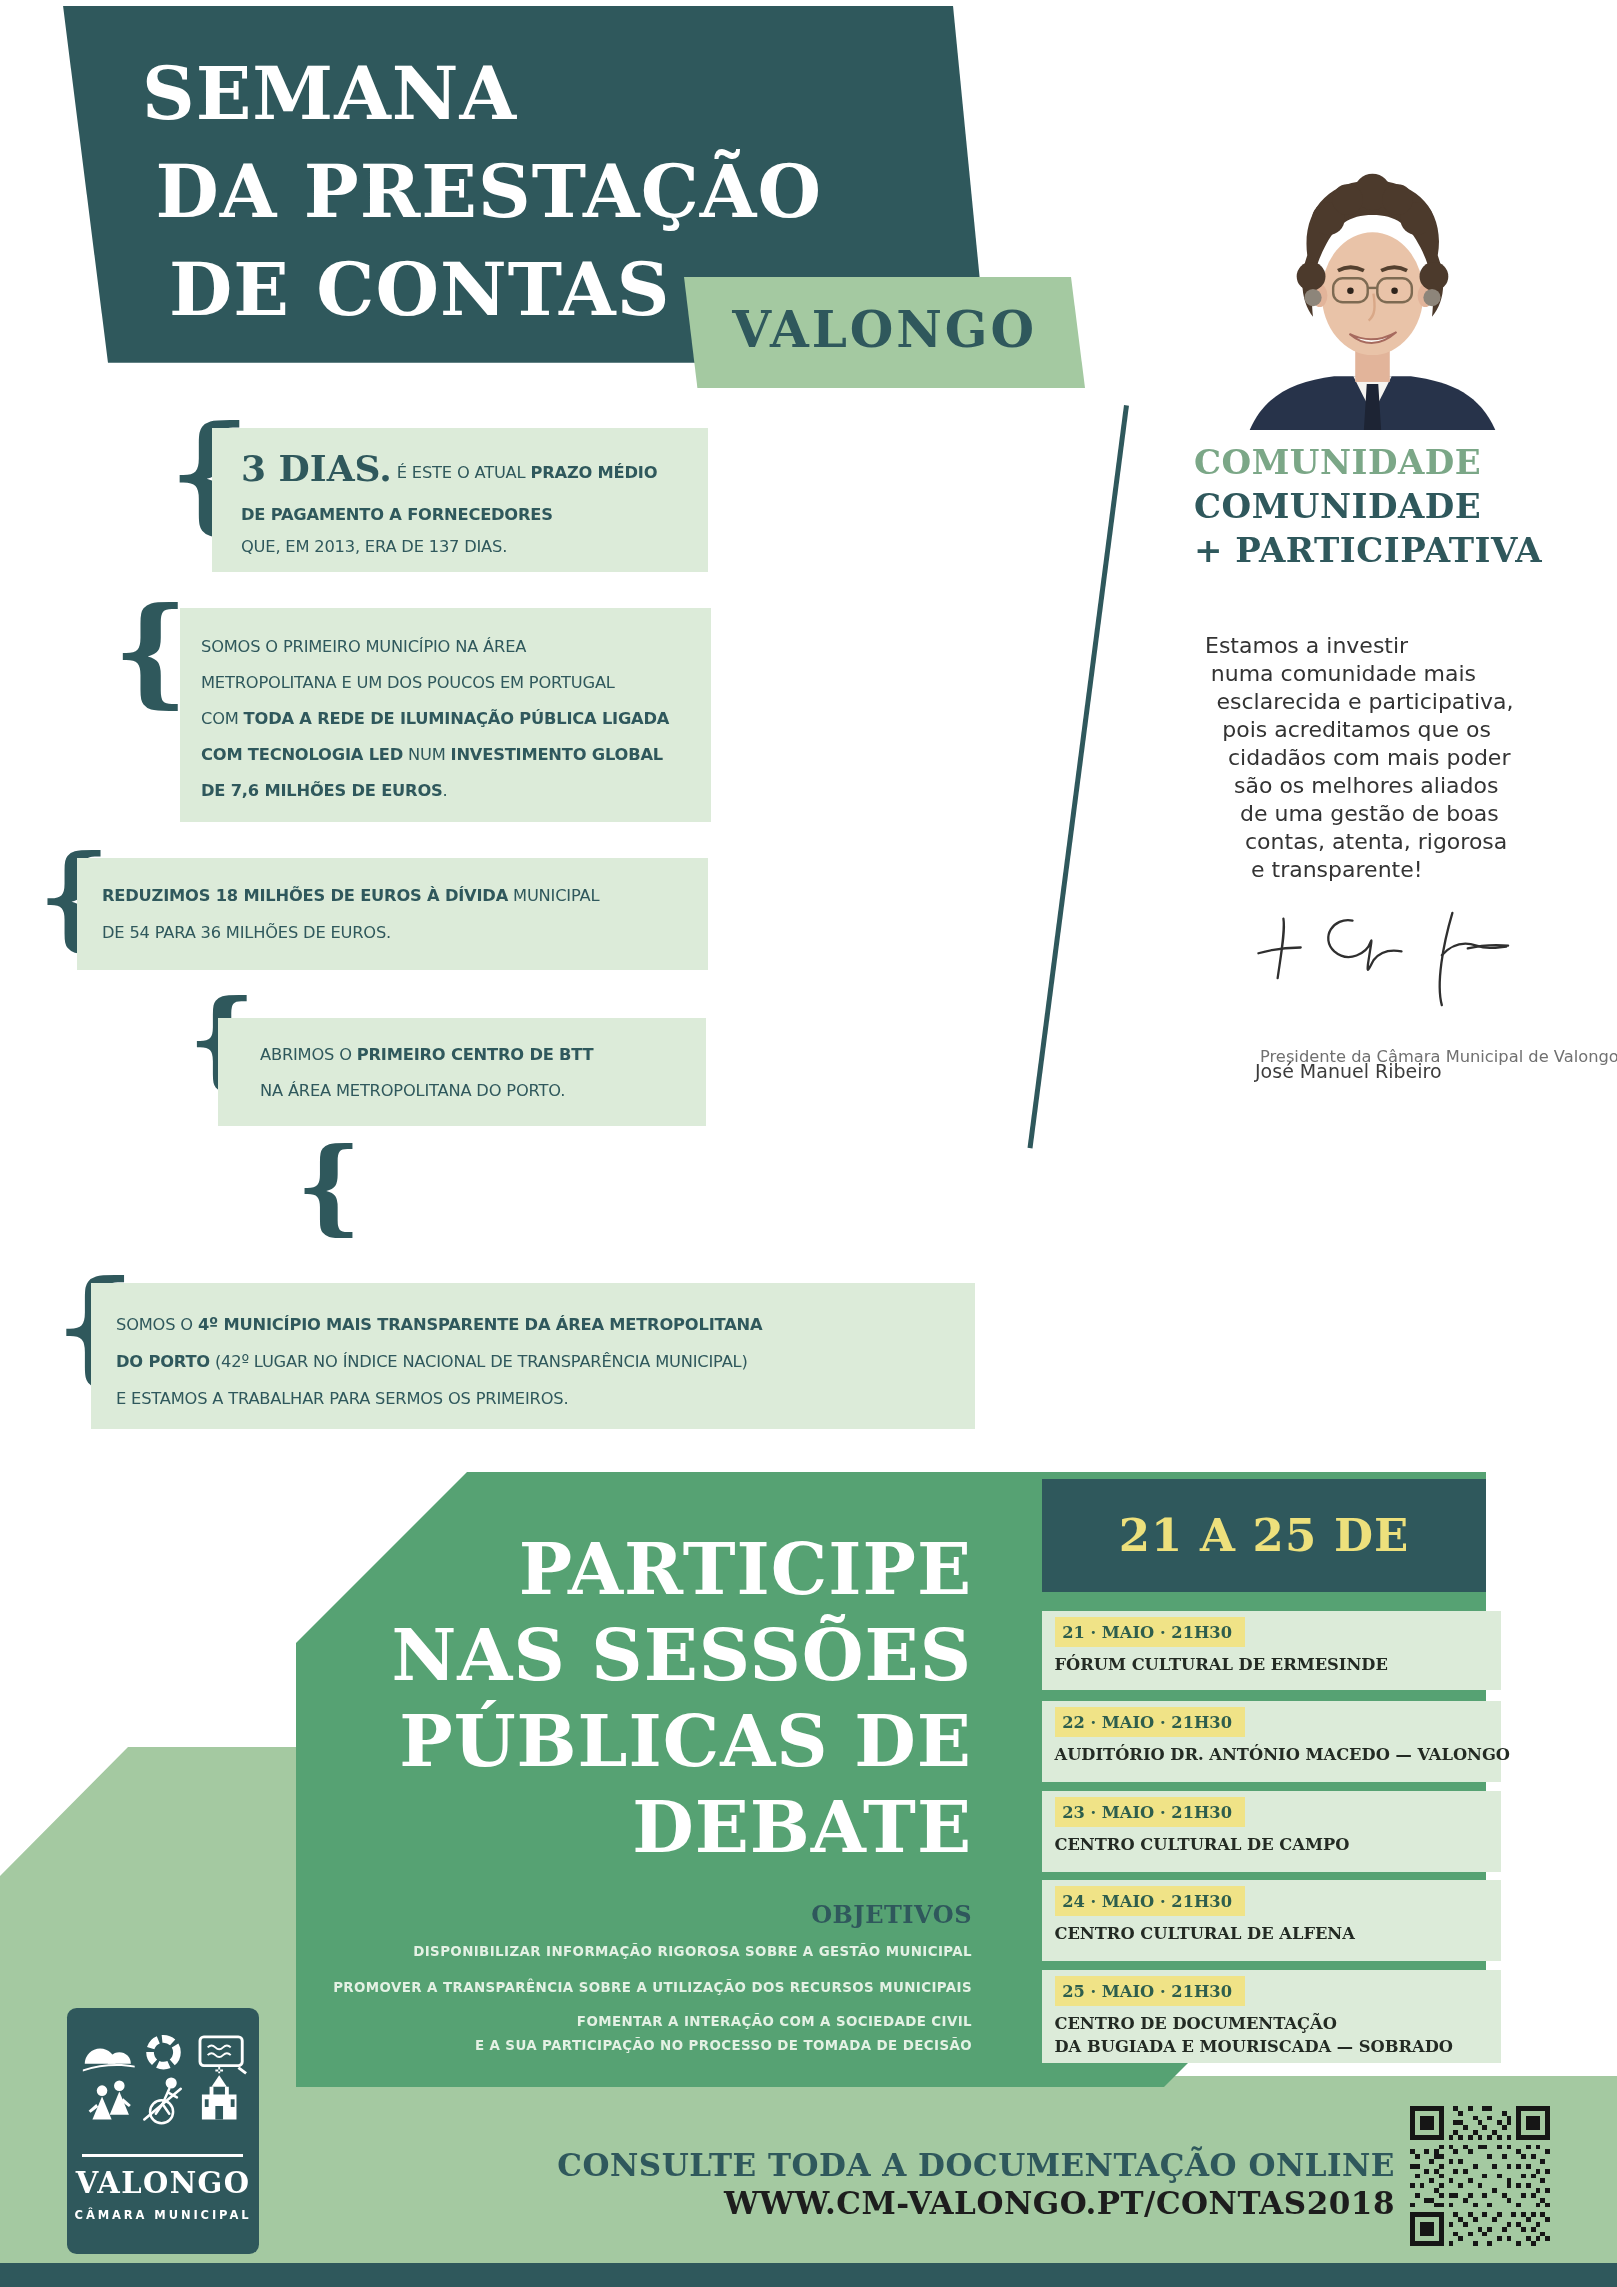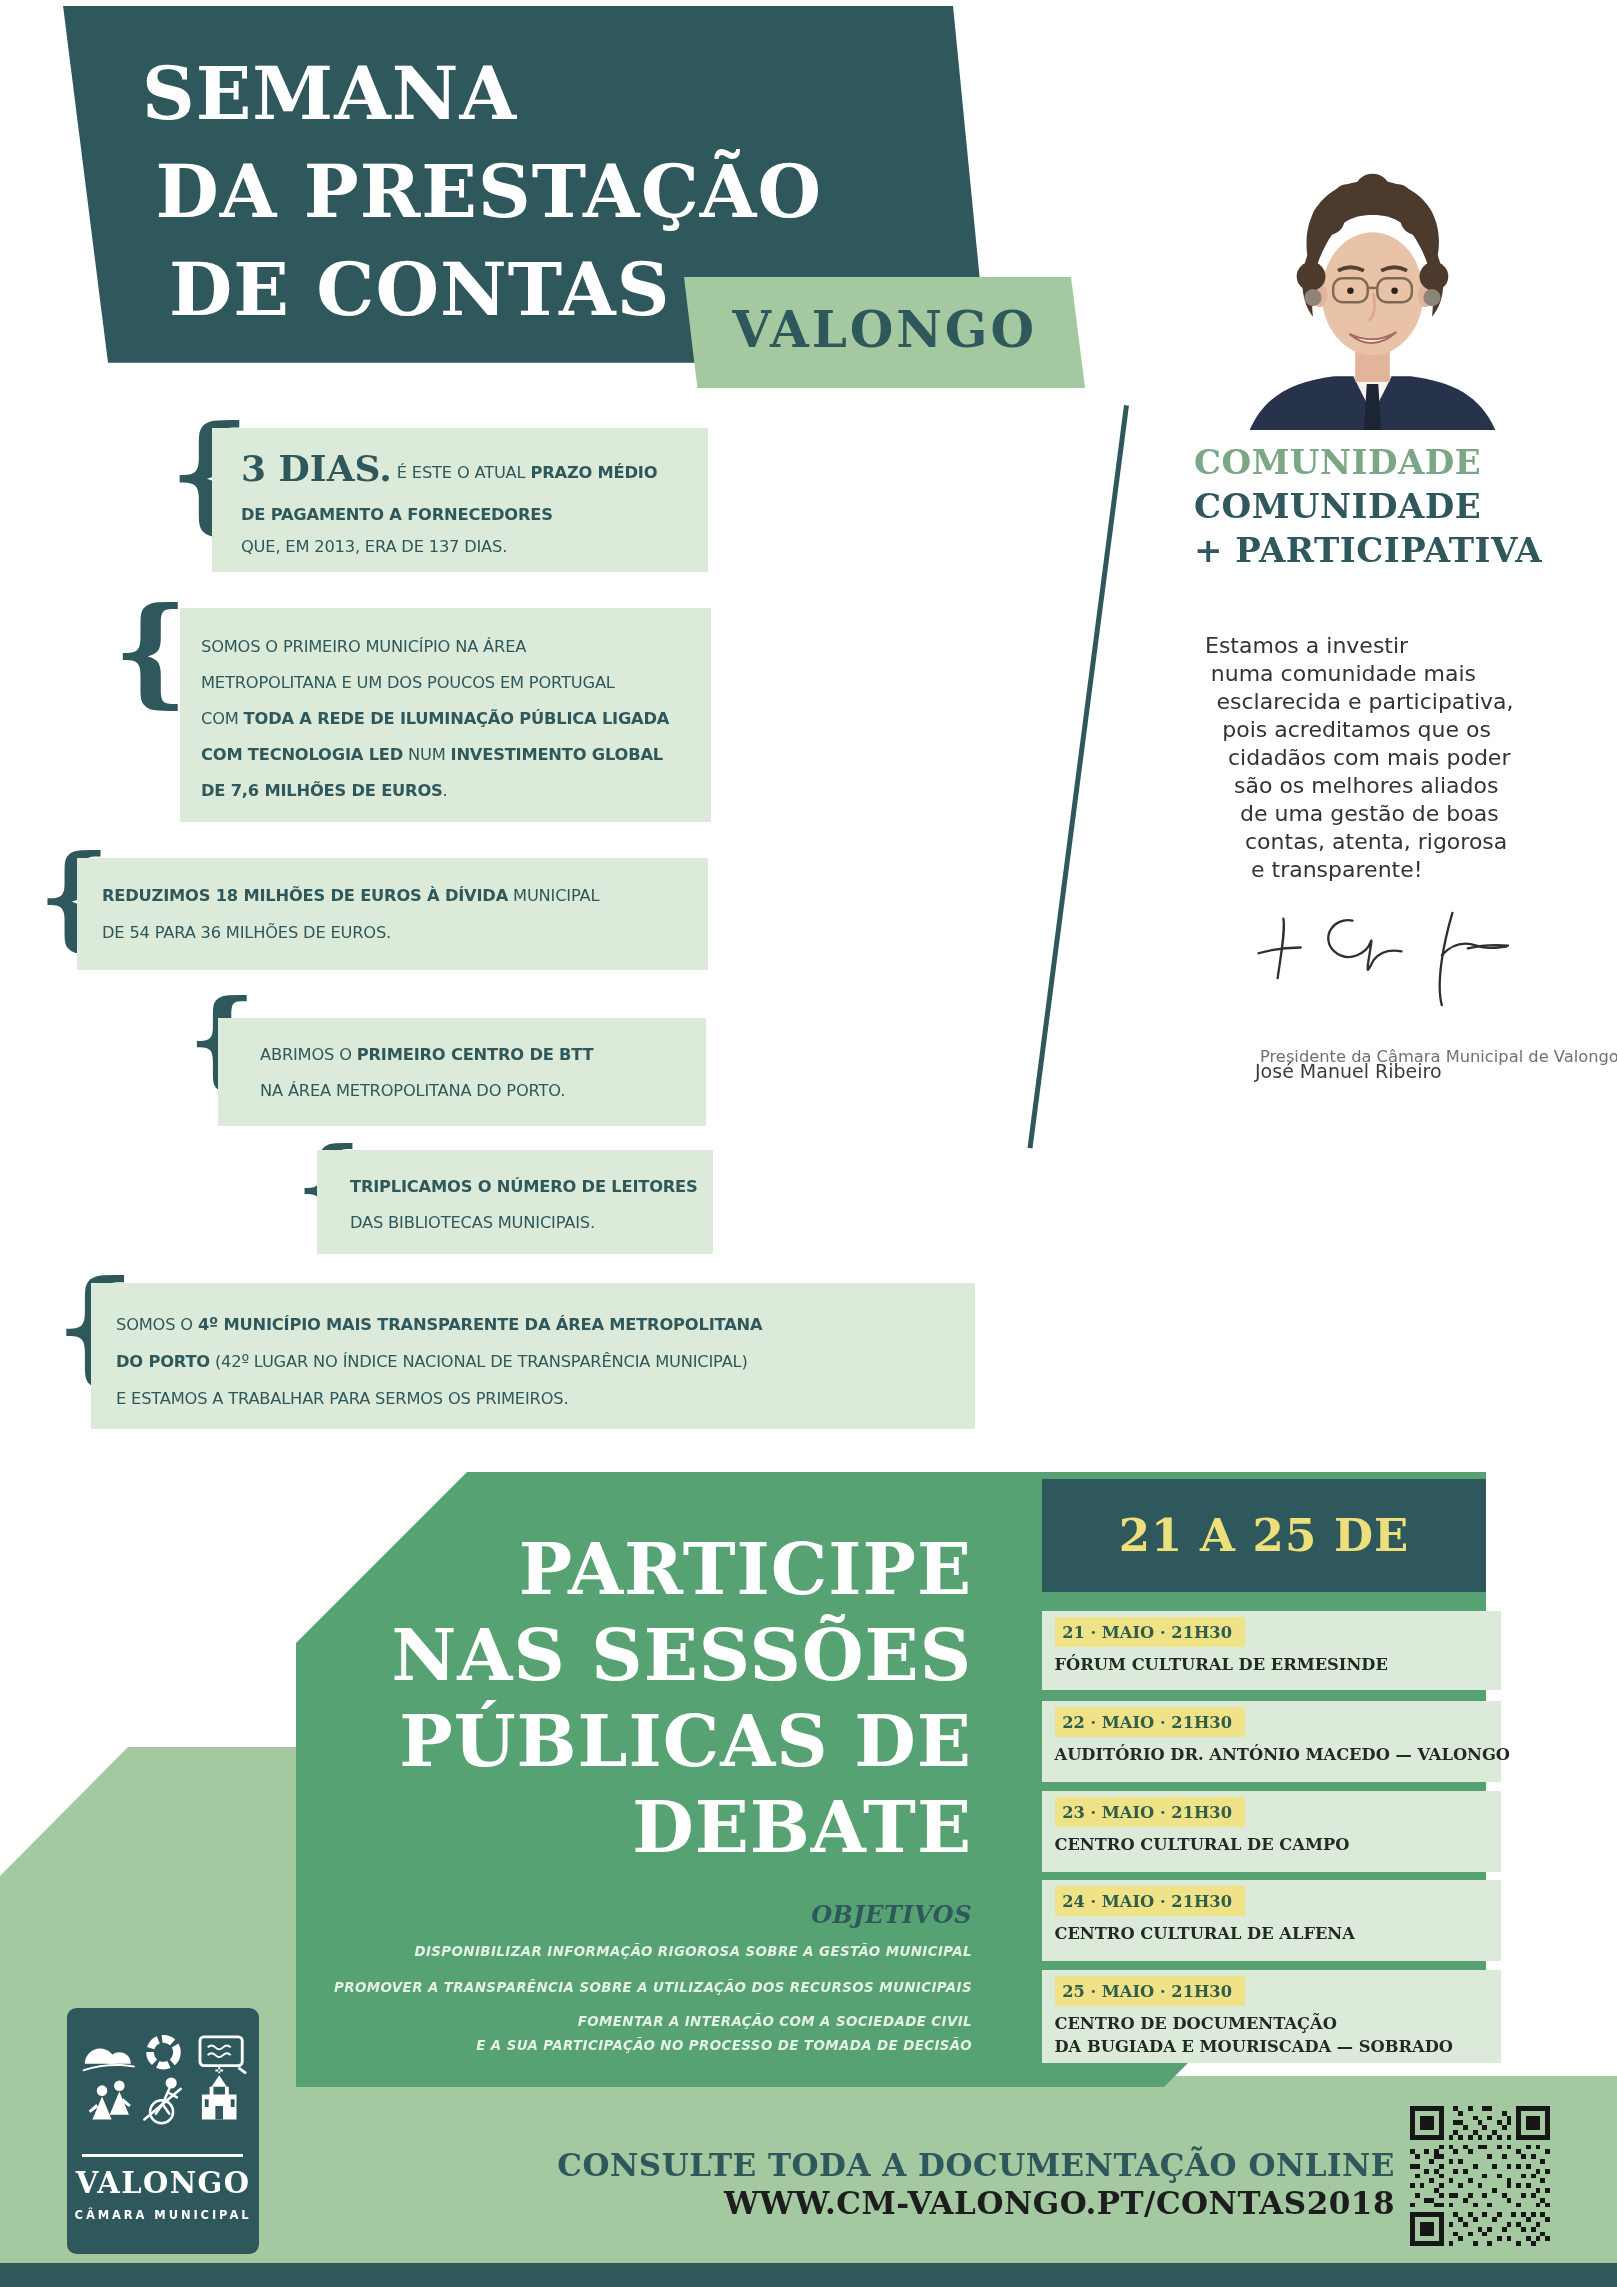--- a/index.html
+++ b/index.html
@@ -52,21 +52,21 @@
   .signame{left:1255px;top:1020px;font-size:19px;font-weight:normal;color:#3c3c3c;white-space:nowrap;margin-top:40px;}
   .sigrole{left:1260px;top:1047px;font-size:16.3px;color:#707070;white-space:nowrap;}
 
   
   .lgreen{left:0px;top:1747px;width:1618px;height:517px;background:#a4c9a1;
           clip-path:polygon(128px 0px,296px 0px,296px 329px,1618px 329px,1618px 517px,0px 517px,0px 129px);}
   .mgreen{left:296px;top:1472px;width:1190px;height:615px;background:#56a273;
           clip-path:polygon(171px 0px,1190px 0px,1190px 591px,892px 591px,868px 615px,0px 615px,0px 171px);}
   .ptitle{right:646px;top:1526px;text-align:right;color:#ffffff;}
   .ptitle div{font-size:71px;line-height:86px;white-space:nowrap;letter-spacing:1px;}
-  .objblock{right:646px;top:1900px;text-align:right;font-style:italic;}
+  .objblock{right:646px;top:1900px;text-align:right;}
   .objblock .otitle{font-size:24px;color:#2f585c;letter-spacing:0.5px;margin-bottom:15.4px;}
   .objline{font-size:13.4px;font-weight:bold;color:#e4f1e4;letter-spacing:0.4px;white-space:nowrap;}
   .mb16{margin-bottom:21px;} .mb14{margin-bottom:19px;} .mb2{margin-bottom:8.6px;}
 
   
   .schhdr{left:1042px;top:1479px;width:444px;height:113px;background:#2f585c;}
   .schhdr span{display:block;text-align:center;line-height:113px;font-size:45px;letter-spacing:1px;color:#ede07c;}
   .card{left:1042px;width:459px;background:#dcebd9;box-sizing:border-box;padding:5.8px 0 0 12.5px;}
   .chip{display:inline-block;background:#f0e387;color:#2e5e4d;font-size:16.3px;
         font-family:"DejaVu Serif",serif;font-weight:bold;padding:5.8px 13.4px 5.8px 7.7px;white-space:nowrap;}
@@ -127,24 +127,20 @@
     <div class="bl"><span class="rg">DE 54 PARA 36 MILHÕES DE EUROS.</span></div>
   </div>
 
   <div class="abs brace" style="left:188px;top:990px;font-size:106px;">{</div>
   <div class="abs bbox box4">
     <div class="bl"><span class="rg">ABRIMOS O </span><span class="bd">PRIMEIRO CENTRO DE BTT</span></div>
     <div class="bl"><span class="rg">NA ÁREA METROPOLITANA DO PORTO.</span></div>
   </div>
 
   <div class="abs brace" style="left:296px;top:1139px;font-size:102px;">{</div>
-  <div class="abs bbox box5">
-    <div class="bl"><span class="bd">TRIPLICAMOS O NÚMERO DE LEITORES</span></div>
-    <div class="bl"><span class="rg">DAS BIBLIOTECAS MUNICIPAIS.</span></div>
-  </div>
 
   <div class="abs brace" style="left:56px;top:1270px;font-size:123px;">{</div>
   <div class="abs bbox box6">
     <div class="bl"><span class="rg">SOMOS O </span><span class="bd">4º MUNICÍPIO MAIS TRANSPARENTE DA ÁREA METROPOLITANA</span></div>
     <div class="bl"><span class="bd">DO PORTO</span><span class="rg"> (42º LUGAR NO ÍNDICE NACIONAL DE TRANSPARÊNCIA MUNICIPAL)</span></div>
     <div class="bl"><span class="rg">E ESTAMOS A TRABALHAR PARA SERMOS OS PRIMEIROS.</span></div>
   </div>
 
   <svg class="abs" style="left:1242px;top:142px;" width="261" height="288" viewBox="0 0 272 300">
     <path d="M8,300 C24,264 52,250 96,244 L176,244 C220,250 248,264 264,300 Z" fill="#27334a"></path>

